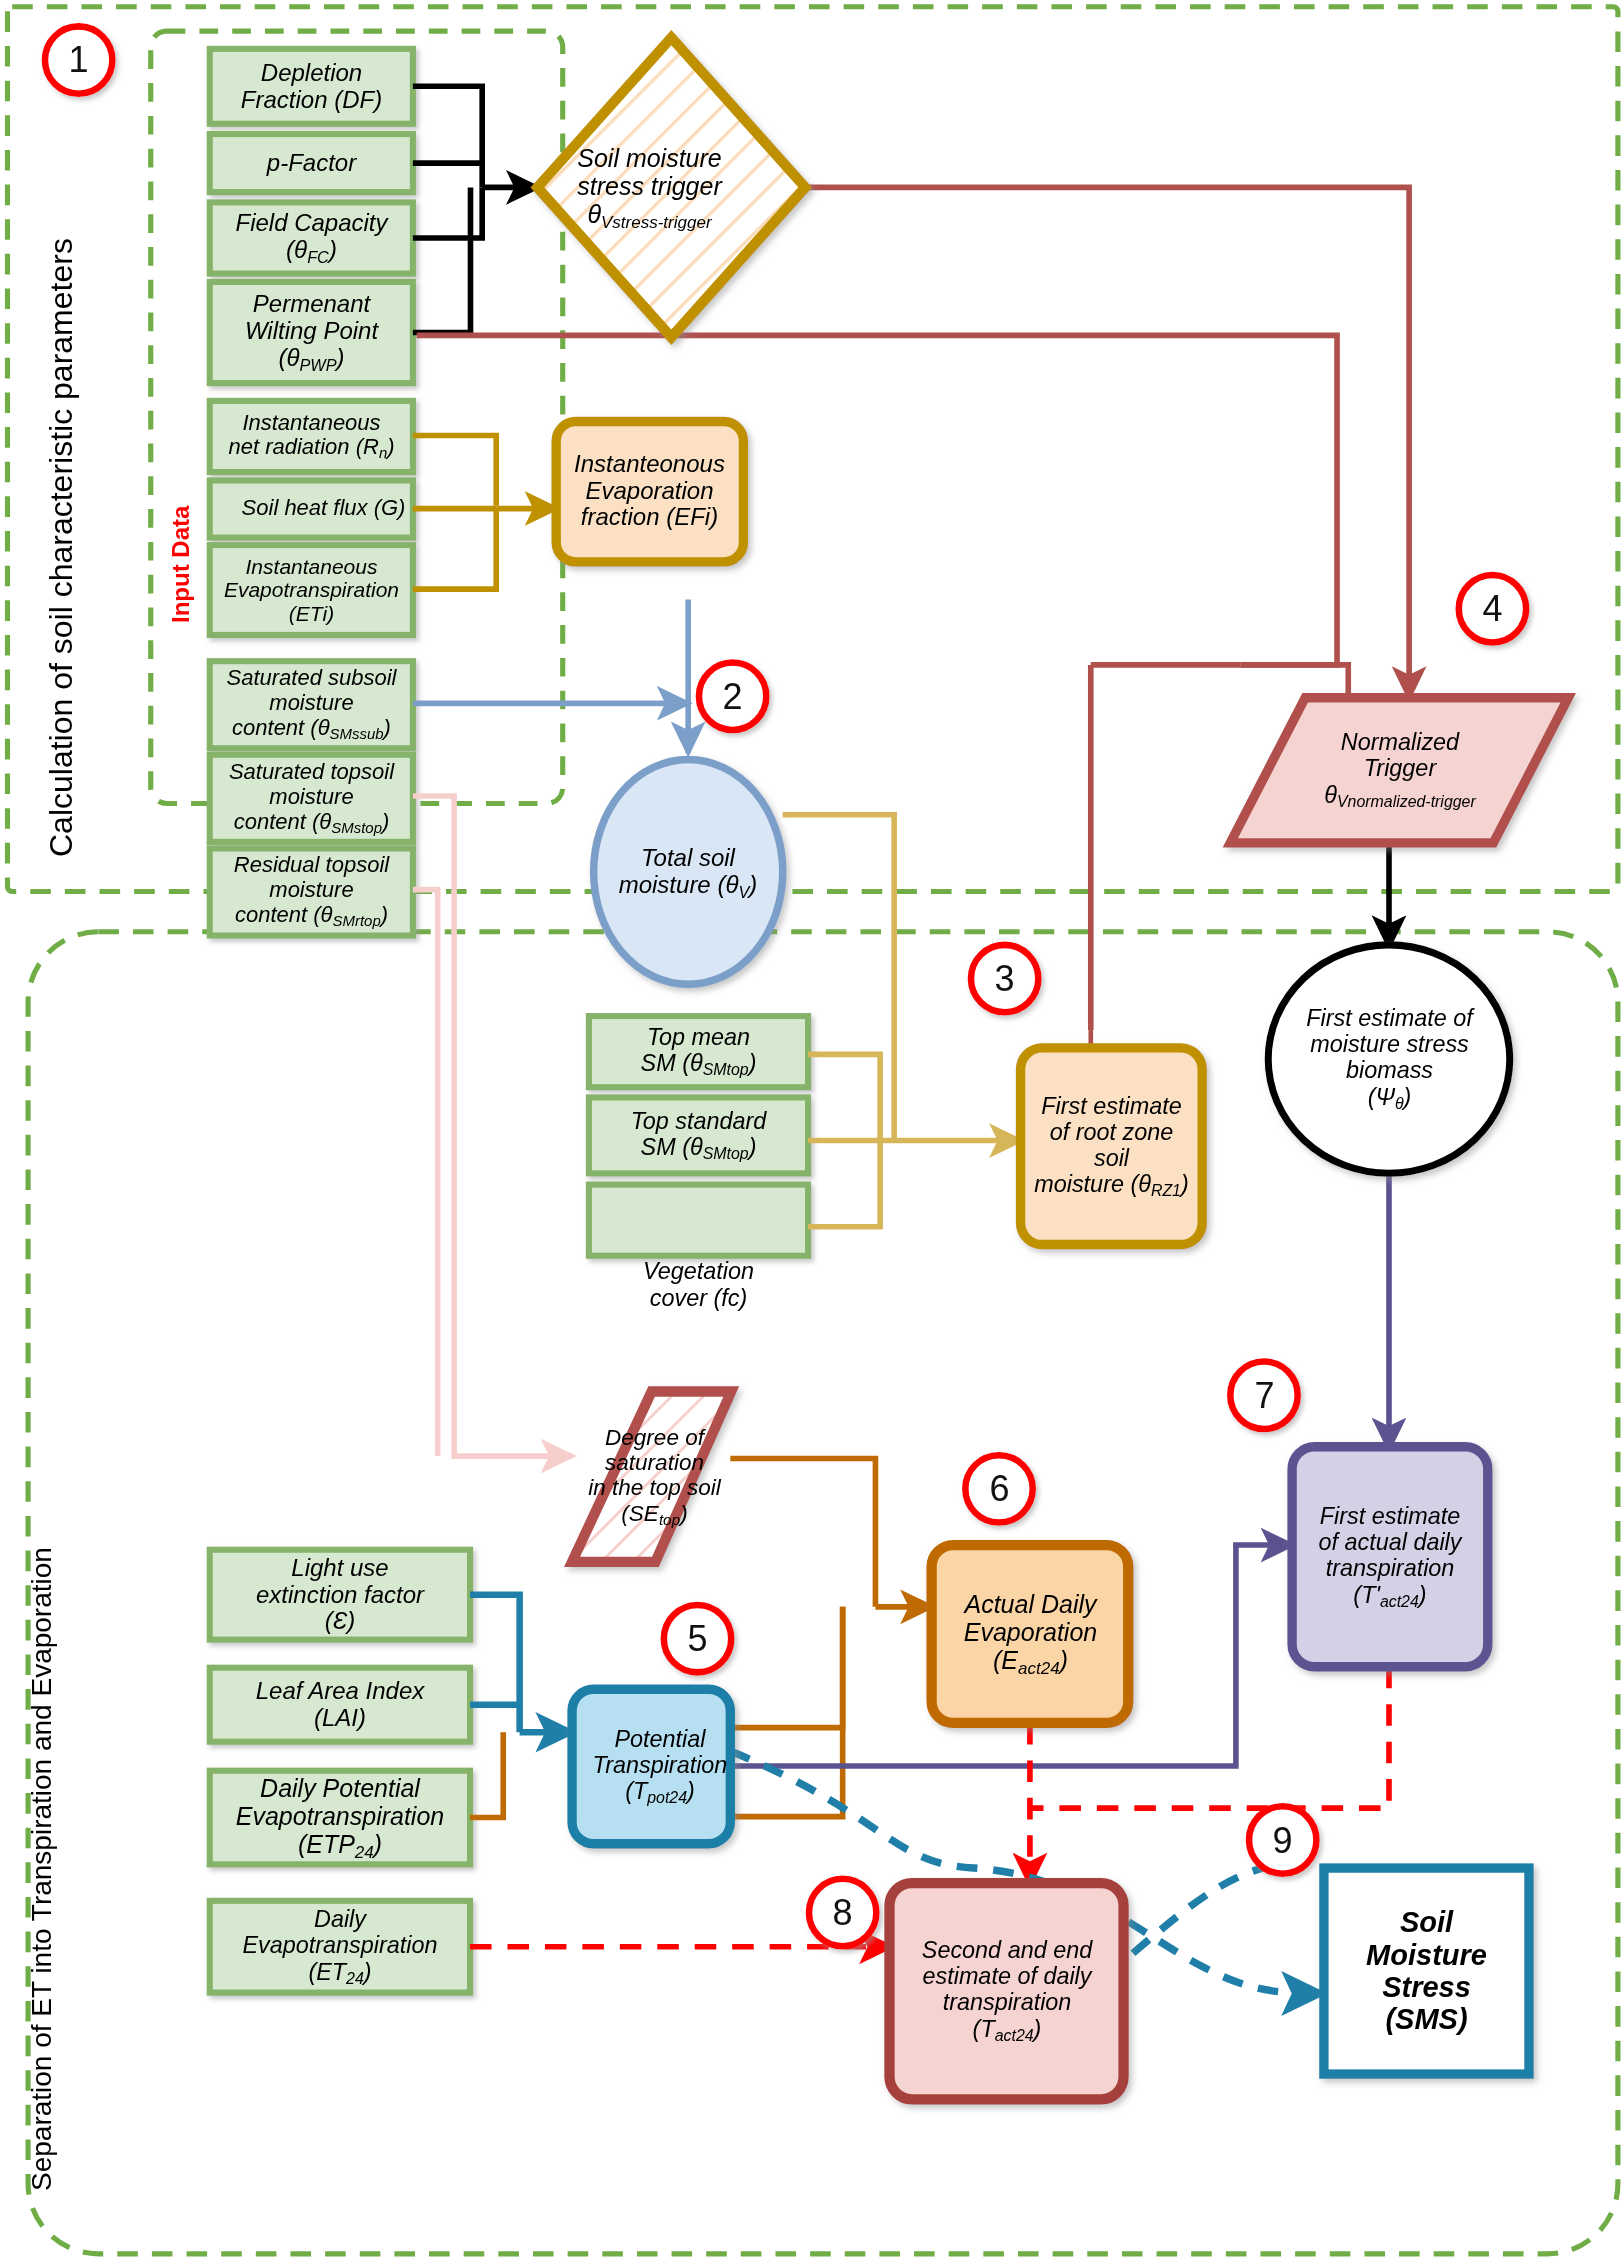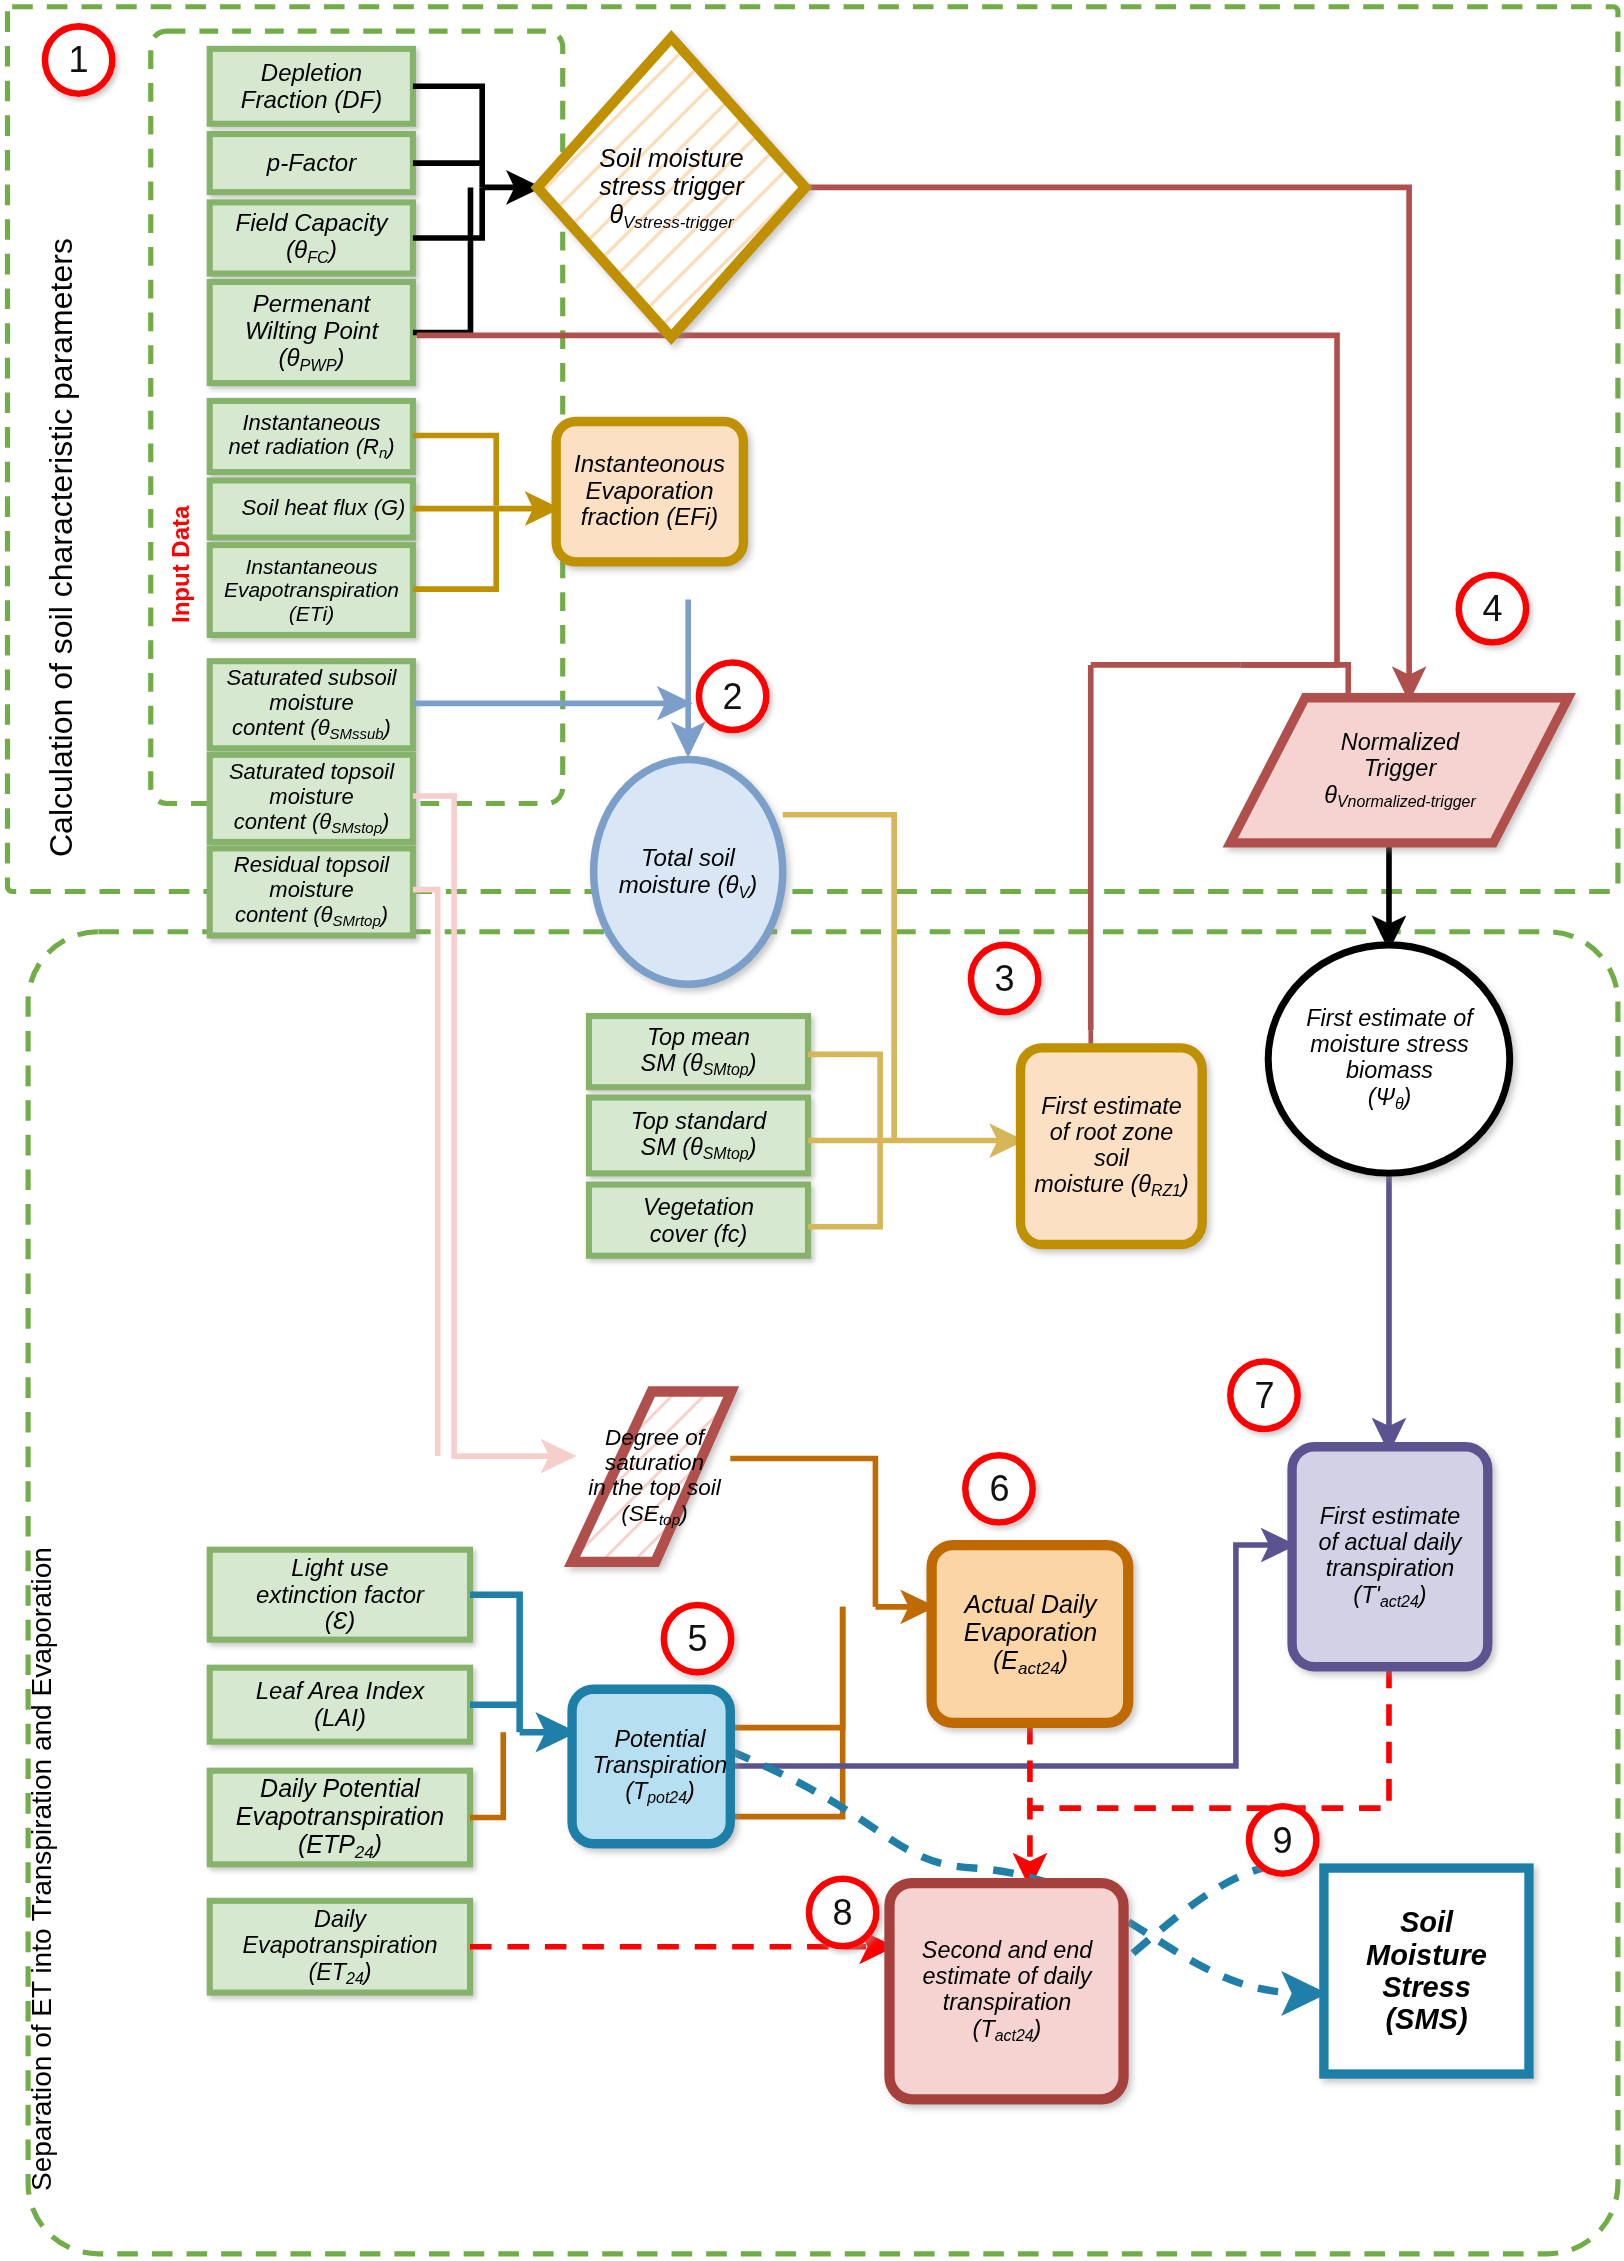--- a/index.html
+++ b/index.html
@@ -342,39 +342,39 @@
   <div class="nodeText" style="left:208px; top:661px; width:207px; height:87px; font-size:22px;">
       <span>Saturated subsoil<br>moisture<br>content (θ<sub>SMssub</sub>)</span>
     </div>
   <div class="nodeText" style="left:208px; top:755px; width:207px; height:87px; font-size:22px;">
       <span>Saturated topsoil<br>moisture<br>content (θ<sub>SMstop</sub>)</span>
     </div>
   <div class="nodeText" style="left:208px; top:848px; width:207px; height:87px; font-size:22px;">
       <span>Residual topsoil<br>moisture<br>content (θ<sub>SMrtop</sub>)</span>
     </div>
 
-  <div class="nodeText" style="left:557px; top:111px; width:229px; height:153px; font-size:25px;">
+  <div class="nodeText" style="left:535px; top:111px; width:229px; height:153px; font-size:25px;">
       <span>Soil moisture<br>stress trigger<br>θ<sub>Vstress-trigger</sub></span>
     </div>
 
   <div class="nodeText" style="left:556px; top:421px; width:187px; height:140px; font-size:24px;">
       <span>Instanteonous<br>Evaporation<br>fraction (EFi)</span>
     </div>
 
   <div class="nodeText" style="left:586px; top:815px; width:204px; height:115px; font-size:24px;">
       <span>Total soil<br>moisture (θ<sub>V</sub>)</span>
     </div>
 
   <div class="nodeText" style="left:589px; top:1016px; width:219px; height:71px; font-size:23.4px;">
       <span>Top mean<br>SM (θ<sub>SMtop</sub>)</span>
     </div>
   <div class="nodeText" style="left:589px; top:1098px; width:219px; height:76px; font-size:23.4px;">
       <span>Top standard<br>SM (θ<sub>SMtop</sub>)</span>
     </div>
-  <div class="nodeText" style="left:589px; top:1185px; width:219px; height:71px; font-size:23.4px;">
+  <div class="nodeText" style="left:589px; top:1249px; width:219px; height:71px; font-size:23.4px;">
       <span>Vegetation<br>cover (fc)</span>
     </div>
 
   <div class="nodeText" style="left:1017px; top:1048px; width:189px; height:197px; font-size:23.4px;">
       <span>First estimate<br>of root zone<br>soil<br>moisture (θ<sub>RZ1</sub>)</span>
     </div>
 
   <div class="nodeText" style="left:1264px; top:707px; width:272px; height:126px; font-size:23.4px;">
       <span>Normalized<br>Trigger<br>θ<sub>Vnormalized-trigger</sub></span>
     </div>

